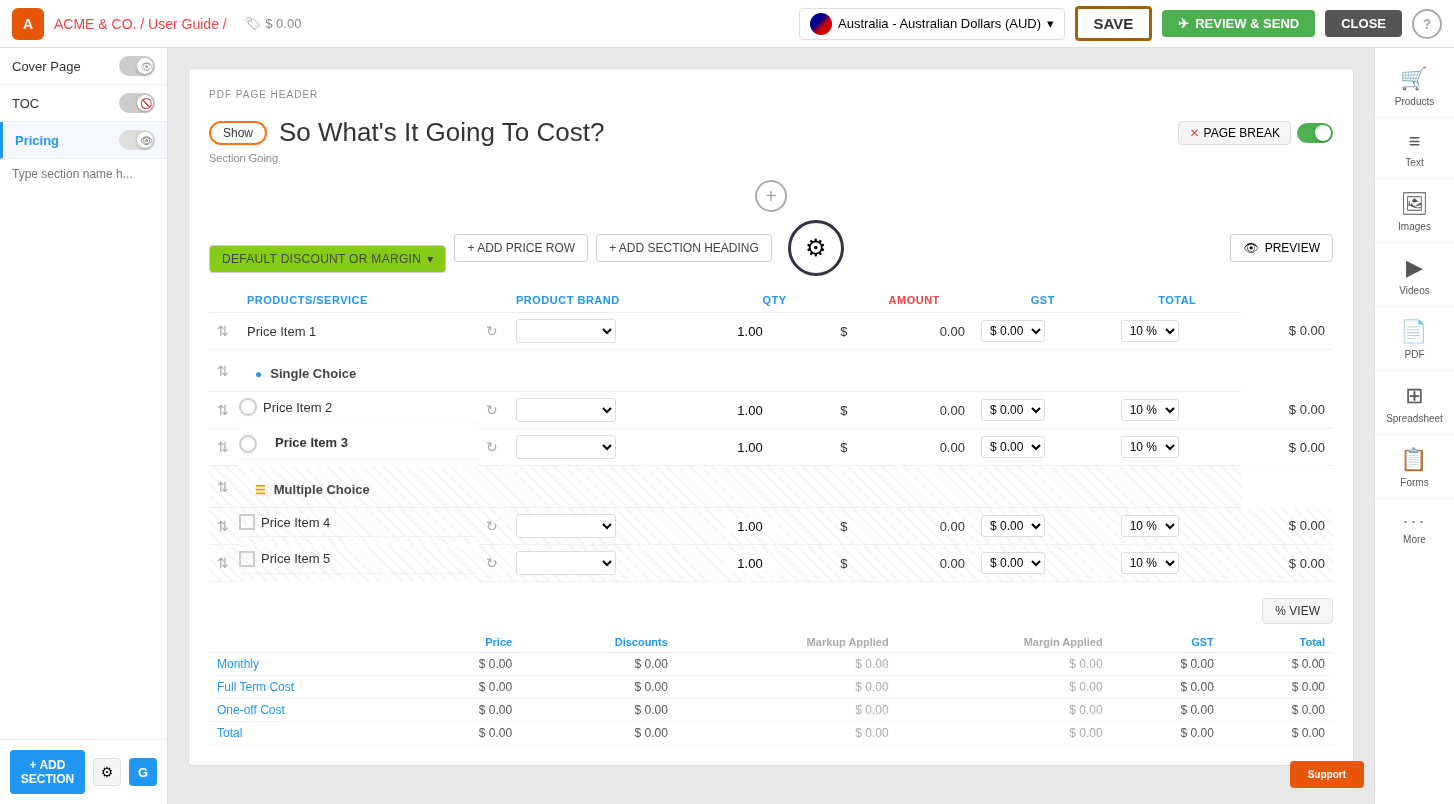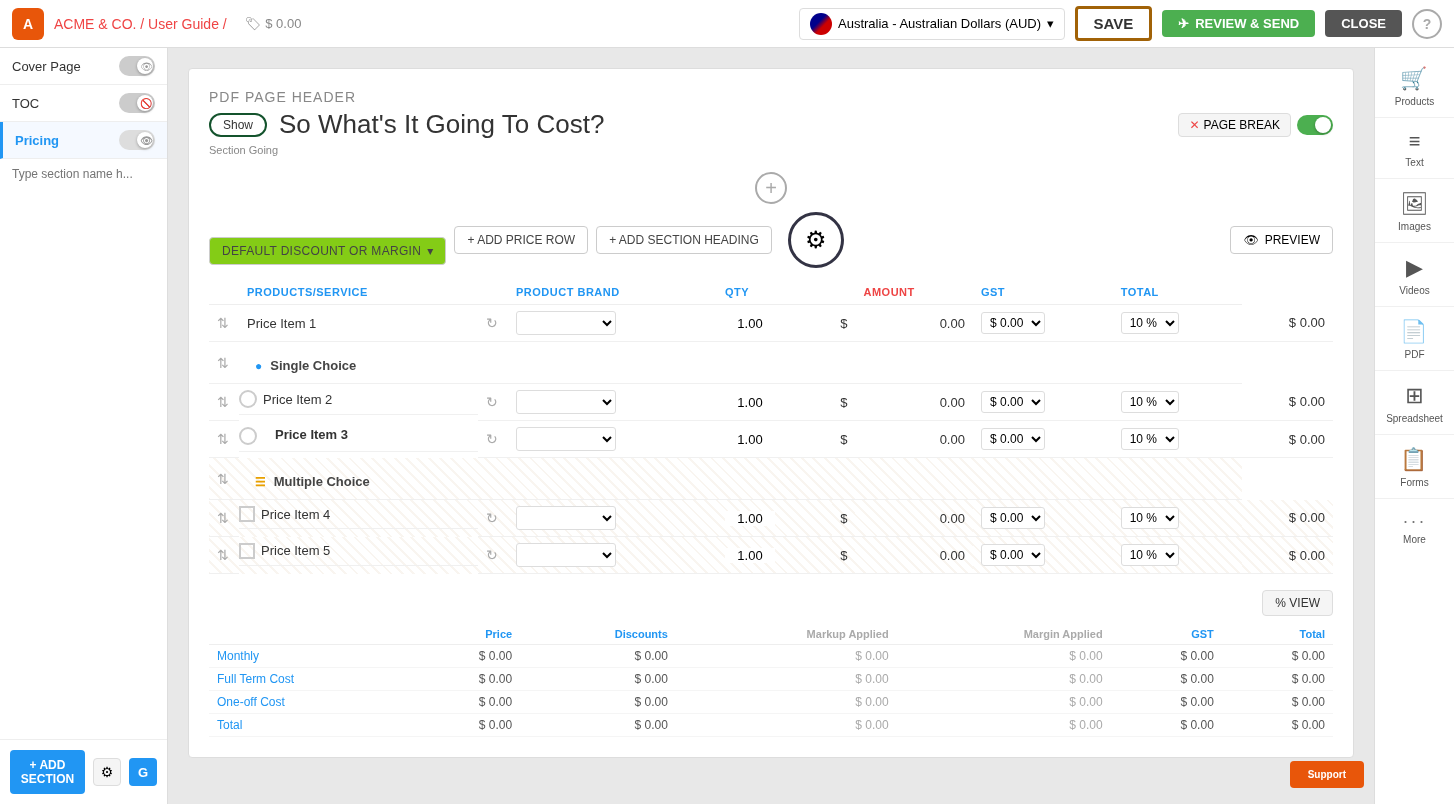--- a/index.html
+++ b/index.html
@@ -32,23 +32,23 @@
     .sidebar-name-input { border: none; outline: none; font-size: 12px; color: #aaa; width: 100%; padding: 8px 12px; }
     .sidebar-spacer { flex: 1; }
     .sidebar-bottom { padding: 10px; border-top: 1px solid #eee; display: flex; align-items: center; gap: 8px; }
     .btn-add-section { background: #2196F3; border: none; border-radius: 4px; color: #fff; padding: 8px 0; font-size: 12px; font-weight: 600; cursor: pointer; flex: 1; }
     .icon-gear { width: 28px; height: 28px; background: #f5f5f5; border: 1px solid #ddd; border-radius: 4px; display: flex; align-items: center; justify-content: center; cursor: pointer; font-size: 14px; }
     .icon-g { width: 28px; height: 28px; background: #2196F3; border-radius: 4px; display: flex; align-items: center; justify-content: center; color: #fff; font-size: 13px; font-weight: bold; cursor: pointer; }
 
     
     .center-content { flex: 1; overflow-y: auto; background: #e8e8e8; padding: 20px; }
     .page-card { background: #fff; border: 1px solid #ddd; border-radius: 4px; padding: 20px; position: relative; }
-    .pdf-header-label { font-size: 14px; color: #888; letter-spacing: 1px; margin-bottom: 4px; }
+    .pdf-header-label { font-size: 10px; color: #888; letter-spacing: 1px; margin-bottom: 17px; }
     .section-title-row { display: flex; align-items: center; gap: 12px; margin-bottom: 4px; }
-    .show-btn { background: #fff; border: 2px solid #14532d; border-radius: 20px; padding: 3px 12px; font-size: 12px; cursor: pointer; color: #333; }
+    .show-btn { background: #fff; border: 2px solid #f97316; border-radius: 20px; padding: 3px 12px; font-size: 12px; cursor: pointer; color: #333; }
     .section-title { font-size: 26px; font-weight: 300; color: #333; flex: 1; }
     .page-break-btn { background: #f5f5f5; border: 1px solid #ddd; border-radius: 4px; padding: 4px 10px; font-size: 12px; cursor: pointer; display: flex; align-items: center; gap: 4px; }
     .toggle-green { width: 36px; height: 20px; background: #4CAF50; border-radius: 10px; position: relative; }
     .toggle-green-thumb { width: 16px; height: 16px; background: #fff; border-radius: 50%; position: absolute; right: 2px; top: 2px; box-shadow: 0 1px 3px rgba(0,0,0,0.3); }
     .section-label { font-size: 11px; color: #888; margin-top: 2px; }
 
     
     .plus-row { display: flex; justify-content: center; margin: 16px 0 8px; }
     .plus-btn { width: 32px; height: 32px; border: 2px solid #aaa; border-radius: 50%; display: flex; align-items: center; justify-content: center; cursor: pointer; color: #aaa; font-size: 20px; background: #fff; }
 
@@ -56,21 +56,21 @@
     .toolbar { display: flex; align-items: center; gap: 8px; margin-bottom: 12px; }
     .btn-dropdown { background: #84cc16; border: 1px solid #ccc; border-radius: 4px; padding: 6px 12px; font-size: 12px; cursor: pointer; display: flex; align-items: center; gap: 6px; font-weight: 500; color: #444; letter-spacing: 0.3px; margin-top: 21px; }
     .btn-add-row { background: #fff; border: 1px solid #ccc; border-radius: 4px; padding: 6px 12px; font-size: 12px; cursor: pointer; color: #444; font-weight: 500; }
     .btn-add-heading { background: #fff; border: 1px solid #ccc; border-radius: 4px; padding: 6px 12px; font-size: 12px; cursor: pointer; color: #444; font-weight: 500; }
     .gear-circle { width: 56px; height: 56px; border: 3px solid #334; border-radius: 50%; display: flex; align-items: center; justify-content: center; font-size: 22px; cursor: pointer; background: #fff; margin-left: 8px; }
     .btn-preview { background: #fff; border: 1px solid #ccc; border-radius: 4px; padding: 6px 12px; font-size: 12px; cursor: pointer; display: flex; align-items: center; gap: 6px; margin-left: auto; }
 
     
     .pricing-table { width: 100%; border-collapse: collapse; font-size: 13px; }
     .pricing-table th { color: #2196F3; font-size: 11px; font-weight: 600; letter-spacing: 0.5px; text-transform: uppercase; padding: 6px 8px; border-bottom: 1px solid #eee; text-align: left; }
-    .pricing-table th.right { text-align: left; }
+    .pricing-table th.right { text-align: center; }
     .pricing-table td { padding: 6px 8px; border-bottom: 1px solid #f0f0f0; vertical-align: middle; }
     .drag-handle { color: #aaa; cursor: grab; font-size: 14px; }
     .row-radio { width: 18px; height: 18px; border: 2px solid #ccc; border-radius: 50%; flex-shrink: 0; }
     .row-check { width: 16px; height: 16px; border: 2px solid #ccc; flex-shrink: 0; }
     .item-name { color: #333; font-size: 13px; }
     .icon-sync { color: #aaa; font-size: 14px; cursor: pointer; }
     .brand-select { border: 1px solid #ddd; border-radius: 3px; padding: 3px 20px 3px 6px; font-size: 12px; background: #fff; cursor: pointer; appearance: auto; width: 100px; }
     .qty-input { border: none; font-size: 13px; text-align: center; width: 50px; }
     .dollar-sign { color: #333; }
     .amount-val { color: #333; text-align: right; }

